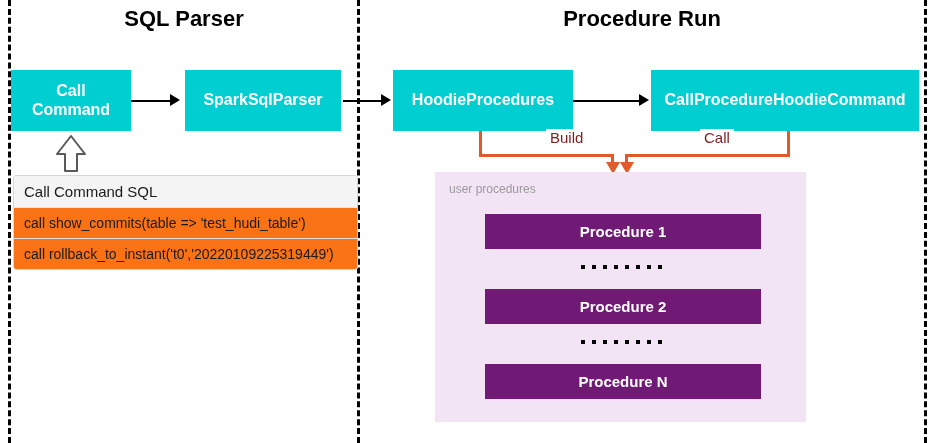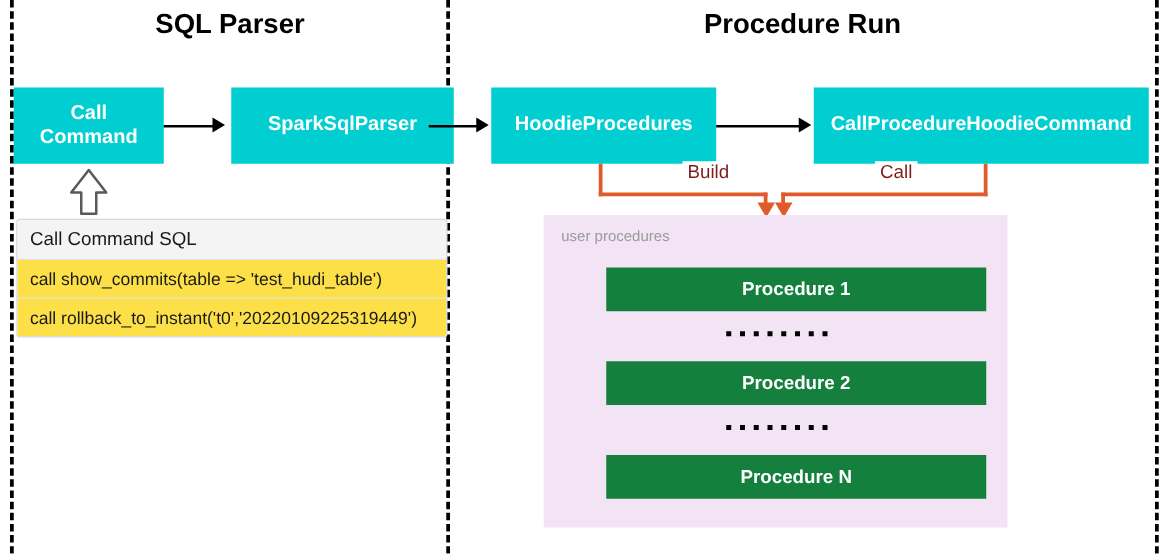--- a/index.html
+++ b/index.html
@@ -53,21 +53,21 @@
     align-items: center;
     justify-content: center;
     text-align: center;
     font-size: 16px;
     font-weight: 700;
     line-height: 1.15;
     box-sizing: border-box;
     white-space: pre-line;
   }
   .node-call-command        { left: 11px;  top: 70px; width: 120px; height: 61px; }
-  .node-spark-sql-parser    { left: 185px; top: 70px; width: 178px; height: 61px; }
+  .node-spark-sql-parser    { left: 185px; top: 70px; width: 156px; height: 61px; }
   .node-hoodie-procedures   { left: 393px; top: 70px; width: 180px; height: 61px; }
   .node-call-proc-command   { left: 651px; top: 70px; width: 268px; height: 61px; }
 
   
   .arrow-line {
     position: absolute;
     height: 0;
     border-top: 2px solid #000000;
   }
   .arrow-head {
@@ -105,21 +105,21 @@
     background: #ffffff;
     overflow: hidden;
   }
   .sql-row {
     box-sizing: border-box;
     padding: 7px 10px;
     font-size: 14px;
     color: #1a1a1a;
     border-bottom: 1px solid #e3e3e3;
     white-space: nowrap;
-    background: #fde047;
+    background: #f97316;
   }
   .sql-row.header {
     background: #f4f4f4;
     font-size: 15px;
   }
   .sql-row:last-child { border-bottom: none; }
 
   
   .ol {
     position: absolute;
@@ -158,23 +158,23 @@
     position: absolute;
     left: 14px;
     top: 10px;
     font-size: 12px;
     color: #9a9a9a;
     white-space: nowrap;
   }
   .proc-box {
     position: absolute;
     left: 50px;
-    width: 304px;
+    width: 276px;
     height: 35px;
-    background: #15803d;
+    background: #701a75;
     color: #ffffff;
     font-size: 15px;
     font-weight: 700;
     display: flex;
     align-items: center;
     justify-content: center;
     box-sizing: border-box;
   }
   .proc-1 { top: 42px; }
   .proc-2 { top: 117px; }

